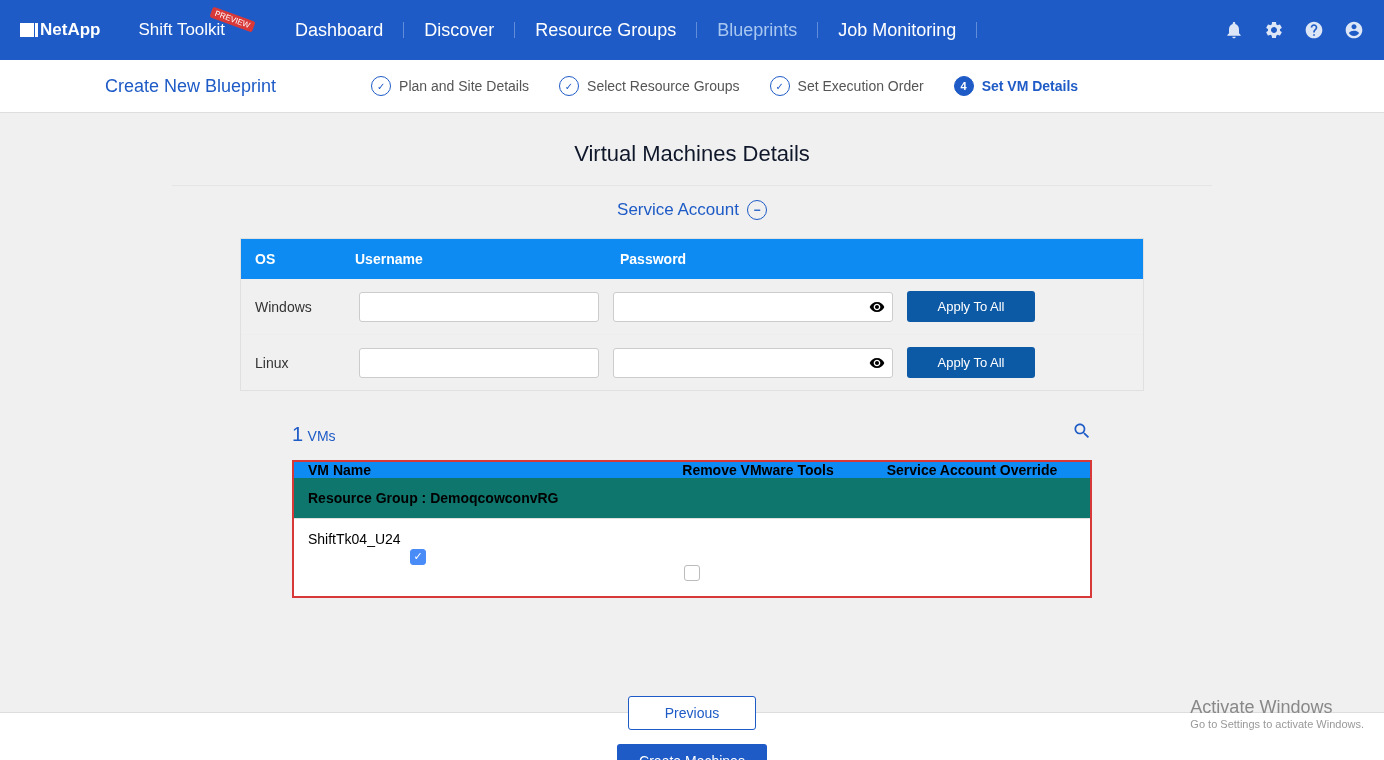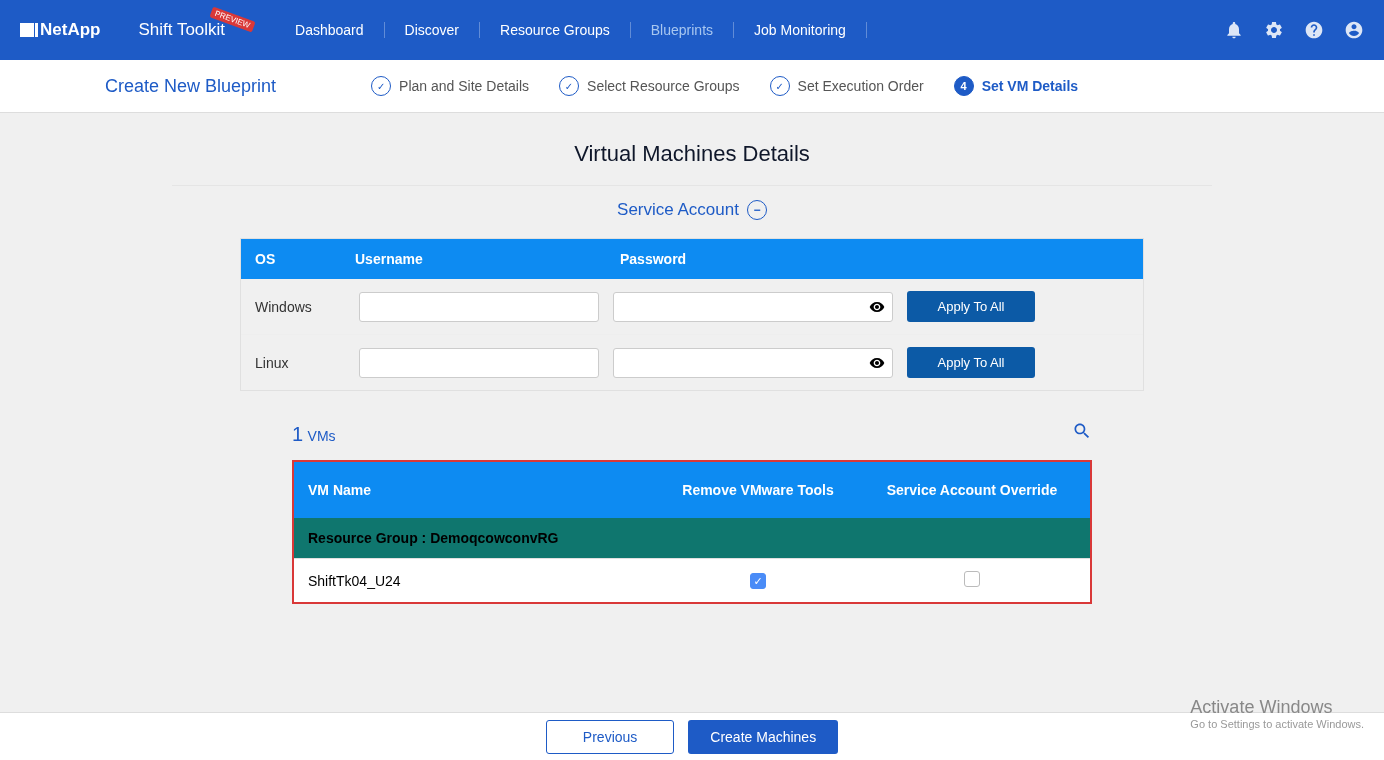--- a/index.html
+++ b/index.html
@@ -5,21 +5,21 @@
 * { margin: 0; padding: 0; box-sizing: border-box; font-family: -apple-system, BlinkMacSystemFont, 'Segoe UI', Arial, sans-serif; }
 body { background: #f0f0f0; width: 1384px; height: 760px; overflow: hidden; position: relative; }
 
 .topbar { background: #1e5bc6; height: 60px; display: flex; align-items: center; padding: 0 20px; color: white; }
 .logo { display: flex; align-items: center; font-weight: 600; font-size: 17px; gap: 6px; }
 .logo-icon { display: inline-block; width: 14px; height: 14px; background: white; position: relative; }
 .logo-icon::after { content: ''; position: absolute; right: -4px; top: 0; width: 3px; height: 14px; background: white; }
 .app-name { font-size: 17px; font-weight: 400; margin-left: 38px; position: relative; }
 .preview-badge { position: absolute; top: -6px; right: -30px; transform: rotate(20deg); font-size: 8px; background: #d93838; padding: 1px 4px; color: white; border-radius: 2px; }
 .nav { display: flex; margin-left: 50px; gap: 0; }
-.nav-item { padding: 0 20px; font-size: 14px; cursor: pointer; border-right: 1px solid rgba(255,255,255,0.3); line-height: 16px; }
+.nav-item { padding: 0 20px; font-size: 18px; cursor: pointer; border-right: 1px solid rgba(255,255,255,0.3); line-height: 16px; }
 .nav-item.active { color: #a8c7f0; }
 .topbar-icons { margin-left: auto; display: flex; gap: 20px; align-items: center; }
 .tb-icon { width: 20px; height: 20px; cursor: pointer; fill: white; opacity: 0.85; }
 
 .stepbar { background: white; border-bottom: 1px solid #ddd; height: 53px; display: flex; align-items: center; padding: 0 105px; }
 .step-title { color: #1e5bc6; font-size: 18px; font-weight: 400; }
 .steps { display: flex; margin-left: 95px; gap: 30px; }
 .step { display: flex; align-items: center; gap: 8px; font-size: 14px; color: #555; }
 .step.active { color: #1e5bc6; font-weight: 600; }
 .step-circle { width: 20px; height: 20px; border: 1.5px solid #1e5bc6; border-radius: 50%; display: flex; align-items: center; justify-content: center; font-size: 11px; color: #1e5bc6; }
@@ -46,31 +46,31 @@
 .eye-icon { position: absolute; right: 8px; top: 50%; transform: translateY(-50%); cursor: pointer; width: 16px; height: 16px; }
 .apply-btn { background: #0c5aa6; color: white; border: none; padding: 8px 24px; font-size: 13px; border-radius: 3px; cursor: pointer; width: 128px; }
 
 .vm-section { width: 800px; margin-top: 30px; }
 .vm-head { display: flex; align-items: baseline; justify-content: space-between; margin-bottom: 14px; }
 .vm-count { color: #1e5bc6; font-size: 20px; }
 .vm-count-label { font-size: 14px; }
 .search-icon { cursor: pointer; width: 20px; height: 20px; fill: #1e5bc6; }
 
 .vm-table { border: 2px solid #d93838; }
-.vm-header { background: #0d8bf2; color: #ffffff; display: flex; padding: 20px 14px; font-size: 14px; font-weight: 600; }
+.vm-header { background: #0d8bf2; color: #000000; display: flex; padding: 0 14px; font-size: 14px; font-weight: 600; }
 .vm-name-col { width: 340px; }
 .vm-remove-col { width: 220px; text-align: center; }
 .vm-override-col { flex: 1; text-align: center; }
 .vm-group-row { padding: 12px 14px; font-size: 14px; font-weight: 700; border-bottom: 1px solid #e0e0e0; background: #0f766e; }
-.vm-row { display: flex; align-items: center; padding: 12px 14px; font-size: 14px; background: white; }
+.vm-row { display: flex; padding: 12px 14px; font-size: 14px; background: white; flex-direction: column; }
 .vm-row .vm-name-col { font-weight: 400; }
 .chk { width: 16px; height: 16px; border: 1px solid #bbb; border-radius: 3px; display: inline-flex; align-items: center; justify-content: center; cursor: pointer; }
 .chk.checked { background: #4a8cf7; border-color: #4a8cf7; color: white; font-size: 11px; }
 
-.footer { position: absolute; bottom: 0; left: 0; right: 0; background: white; border-top: 1px solid #ddd; height: 48px; display: flex; align-items: center; justify-content: center; gap: 14px; }
+.footer { position: absolute; bottom: 0; left: 0; right: 0; background: white; border-top: 1px solid #ddd; height: 48px; display: flex; align-items: center; justify-content: center; gap: 14px; flex-direction: column; }
 .btn-prev { border: 1px solid #1e5bc6; background: white; color: #1e5bc6; padding: 8px 36px; font-size: 14px; border-radius: 3px; cursor: pointer; }
 .btn-create { background: #1e5bc6; color: white; border: none; padding: 9px 22px; font-size: 14px; border-radius: 3px; cursor: pointer; }
 
 .watermark { position: absolute; right: 20px; bottom: 30px; color: #999; font-size: 11px; text-align: left; }
 .watermark .wm-title { font-size: 18px; color: #888; }
 </style>
 </head>
 <body>
 
 <div class="topbar">

